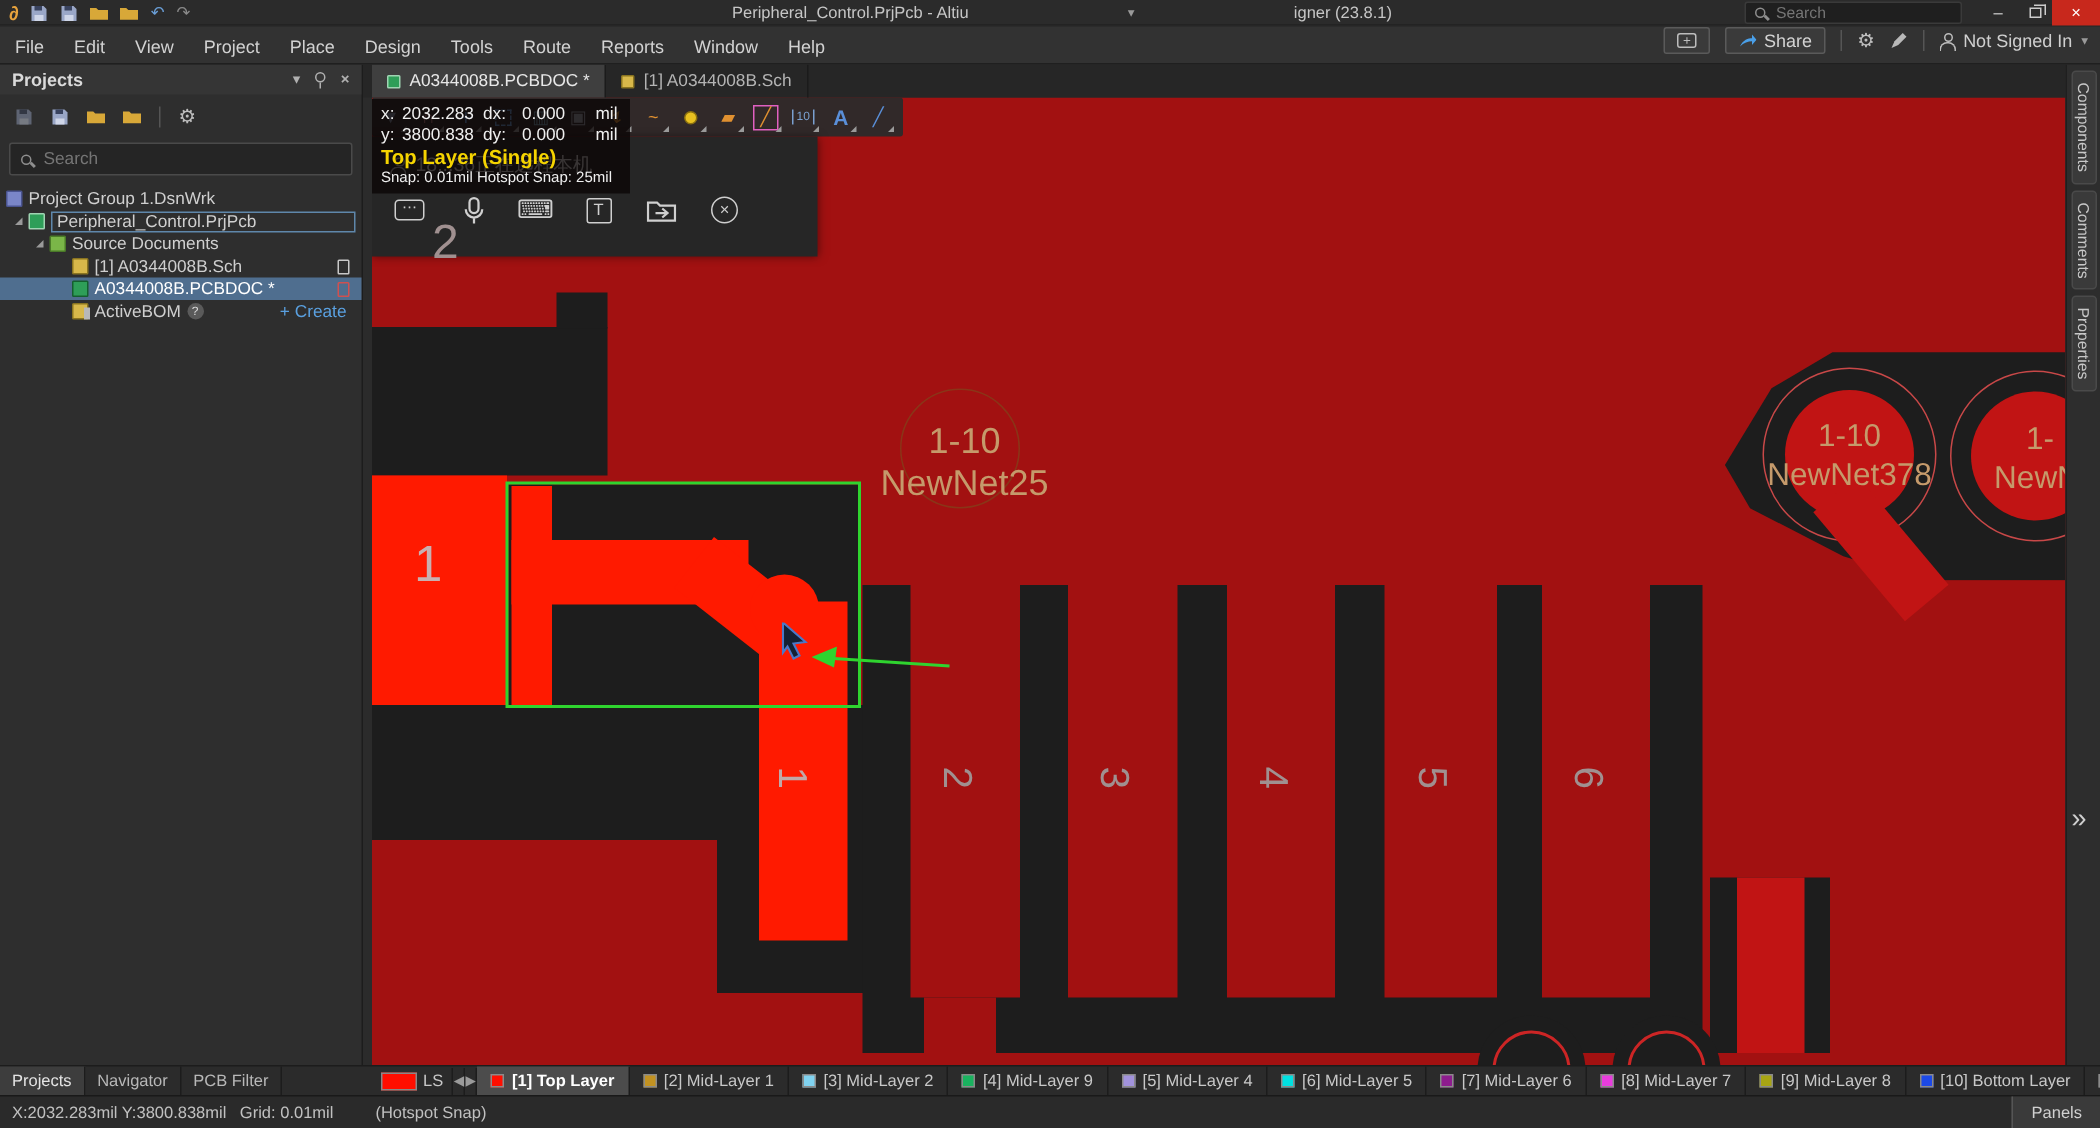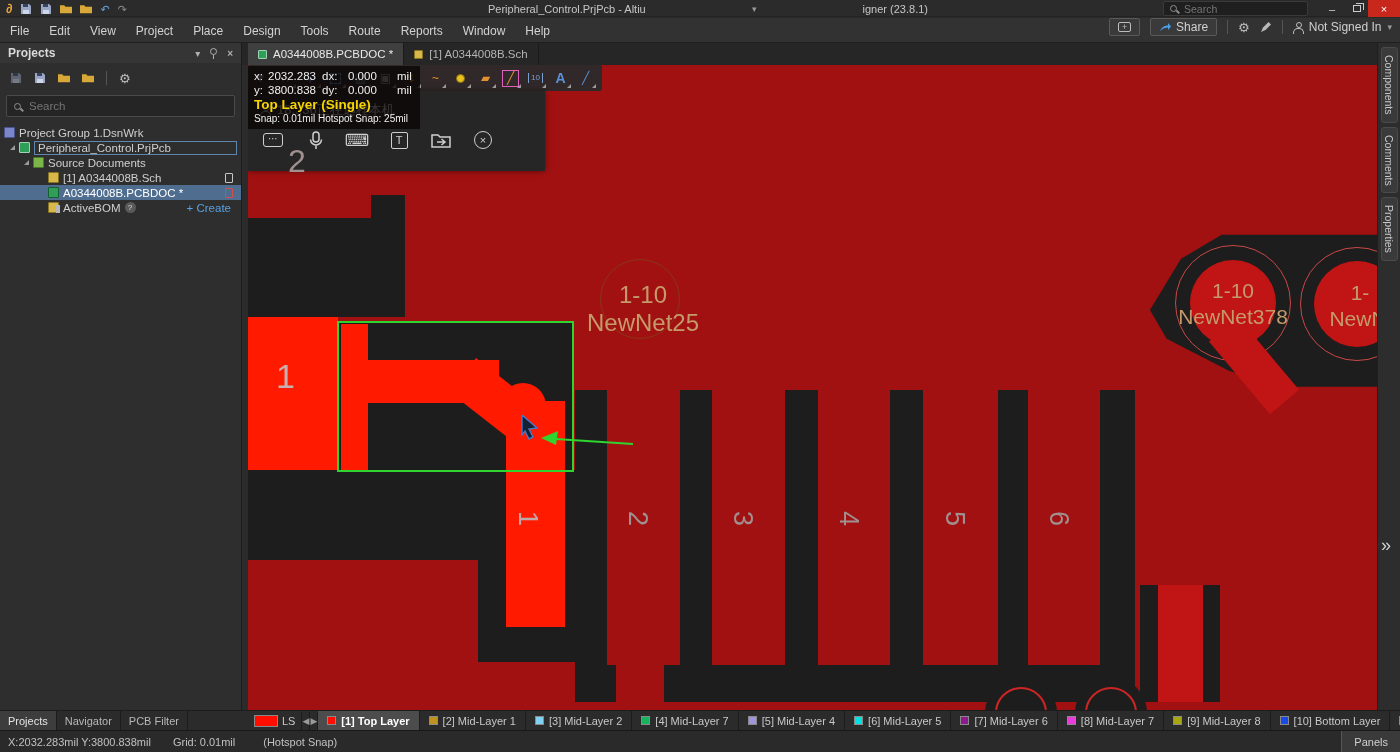--- a/index.html
+++ b/index.html
@@ -121,21 +121,21 @@
   .lschip{padding:0 6px;height:18px;display:flex;align-items:center;border-right:1px solid #1c1c1c;color:#c8c8c8;gap:4px}
   .arr{width:16px;height:18px;display:flex;align-items:center;justify-content:center;color:#9a9a9a;border-right:1px solid #1c1c1c;font-size:9px}
   .ltab{display:flex;align-items:center;gap:5px;padding:16px 9px;height:20px;border-right:1px solid #1c1c1c;color:#c8c8c8;white-space:nowrap}
   .ltab.active{background:#4c4c4c;color:#fff;font-weight:bold}
   .ltab.dim{color:#787878}
   .lsq{width:9px;height:9px;border:1px solid #8a8a8a;flex:none}
 
   
   #statusbar{left:0;top:730px;width:1400px;height:22px;background:#2a2a2a;border-top:1px solid #191919;z-index:40;font-size:11px;color:#c0c0c0;display:flex;align-items:center}
   #statusbar .pos{margin-left:8px}
-  #statusbar .grid{margin-left:22px}
+  #statusbar .grid{margin-left:9px}
   #statusbar .snapi{margin-left:28px}
   #statusbar .net{position:absolute;left:718px;border-left:1px solid #3a3a3a;padding-left:10px;height:16px;line-height:16px}
   #panels-btn{position:absolute;right:0;top:0;height:21px;padding:0 12px;background:#3a3a3a;border-left:1px solid #555;display:flex;align-items:center;color:#d0d0d0}
 </style>
 </head>
 <body>
 
 <svg width="0" height="0" style="position:absolute">
   <defs>
     <symbol id="sv-floppy" viewBox="0 0 12 12">
@@ -460,21 +460,21 @@
   <span class="ltab">
       <span class="lsq" style="background-color: rgb(194, 146, 33);"></span>
       <span>[2] Mid-Layer 1</span>
     </span>
   <span class="ltab">
       <span class="lsq" style="background-color: rgb(128, 211, 240);"></span>
       <span>[3] Mid-Layer 2</span>
     </span>
   <span class="ltab">
       <span class="lsq" style="background-color: rgb(25, 179, 95);"></span>
-      <span>[4] Mid-Layer 7</span>
+      <span>[4] Mid-Layer 9</span>
     </span>
   <span class="ltab">
       <span class="lsq" style="background-color: rgb(162, 147, 221);"></span>
       <span>[5] Mid-Layer 4</span>
     </span>
   <span class="ltab">
       <span class="lsq" style="background-color: rgb(0, 225, 225);"></span>
       <span>[6] Mid-Layer 5</span>
     </span>
   <span class="ltab">

